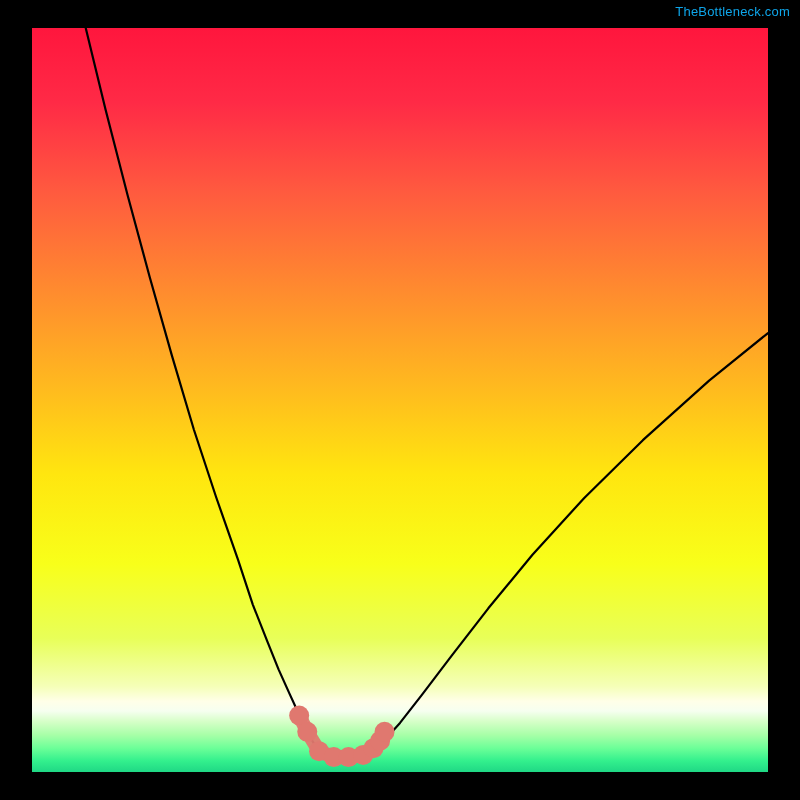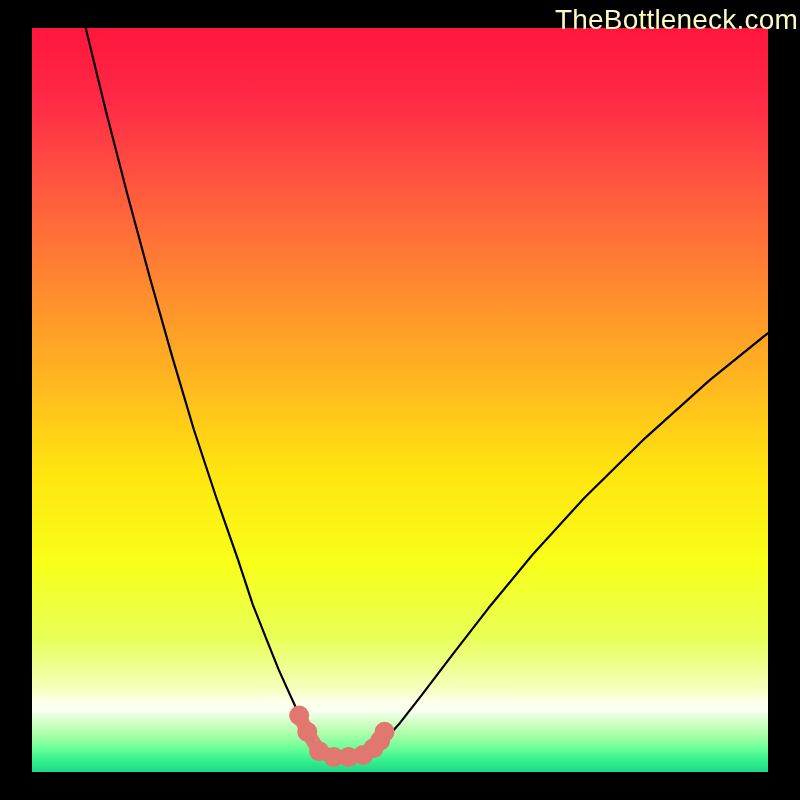--- a/index.html
+++ b/index.html
@@ -15,23 +15,23 @@
     position: absolute;
     top: 0;
     left: 0;
     width: 800px;
     height: 800px;
     background: #000;
   }
   .watermark {
     position: absolute;
     top: 4px;
-    right: 2px;
-    color: #fef9c3;
-    font-size: 28px;
+    right: 10px;
+    color: #0ea5e9;
+    font-size: 13px;
     font-weight: 500;
     letter-spacing: 0.2px;
     user-select: none;
   }
   svg {
     position: absolute;
     top: 0;
     left: 0;
   }
 </style>

